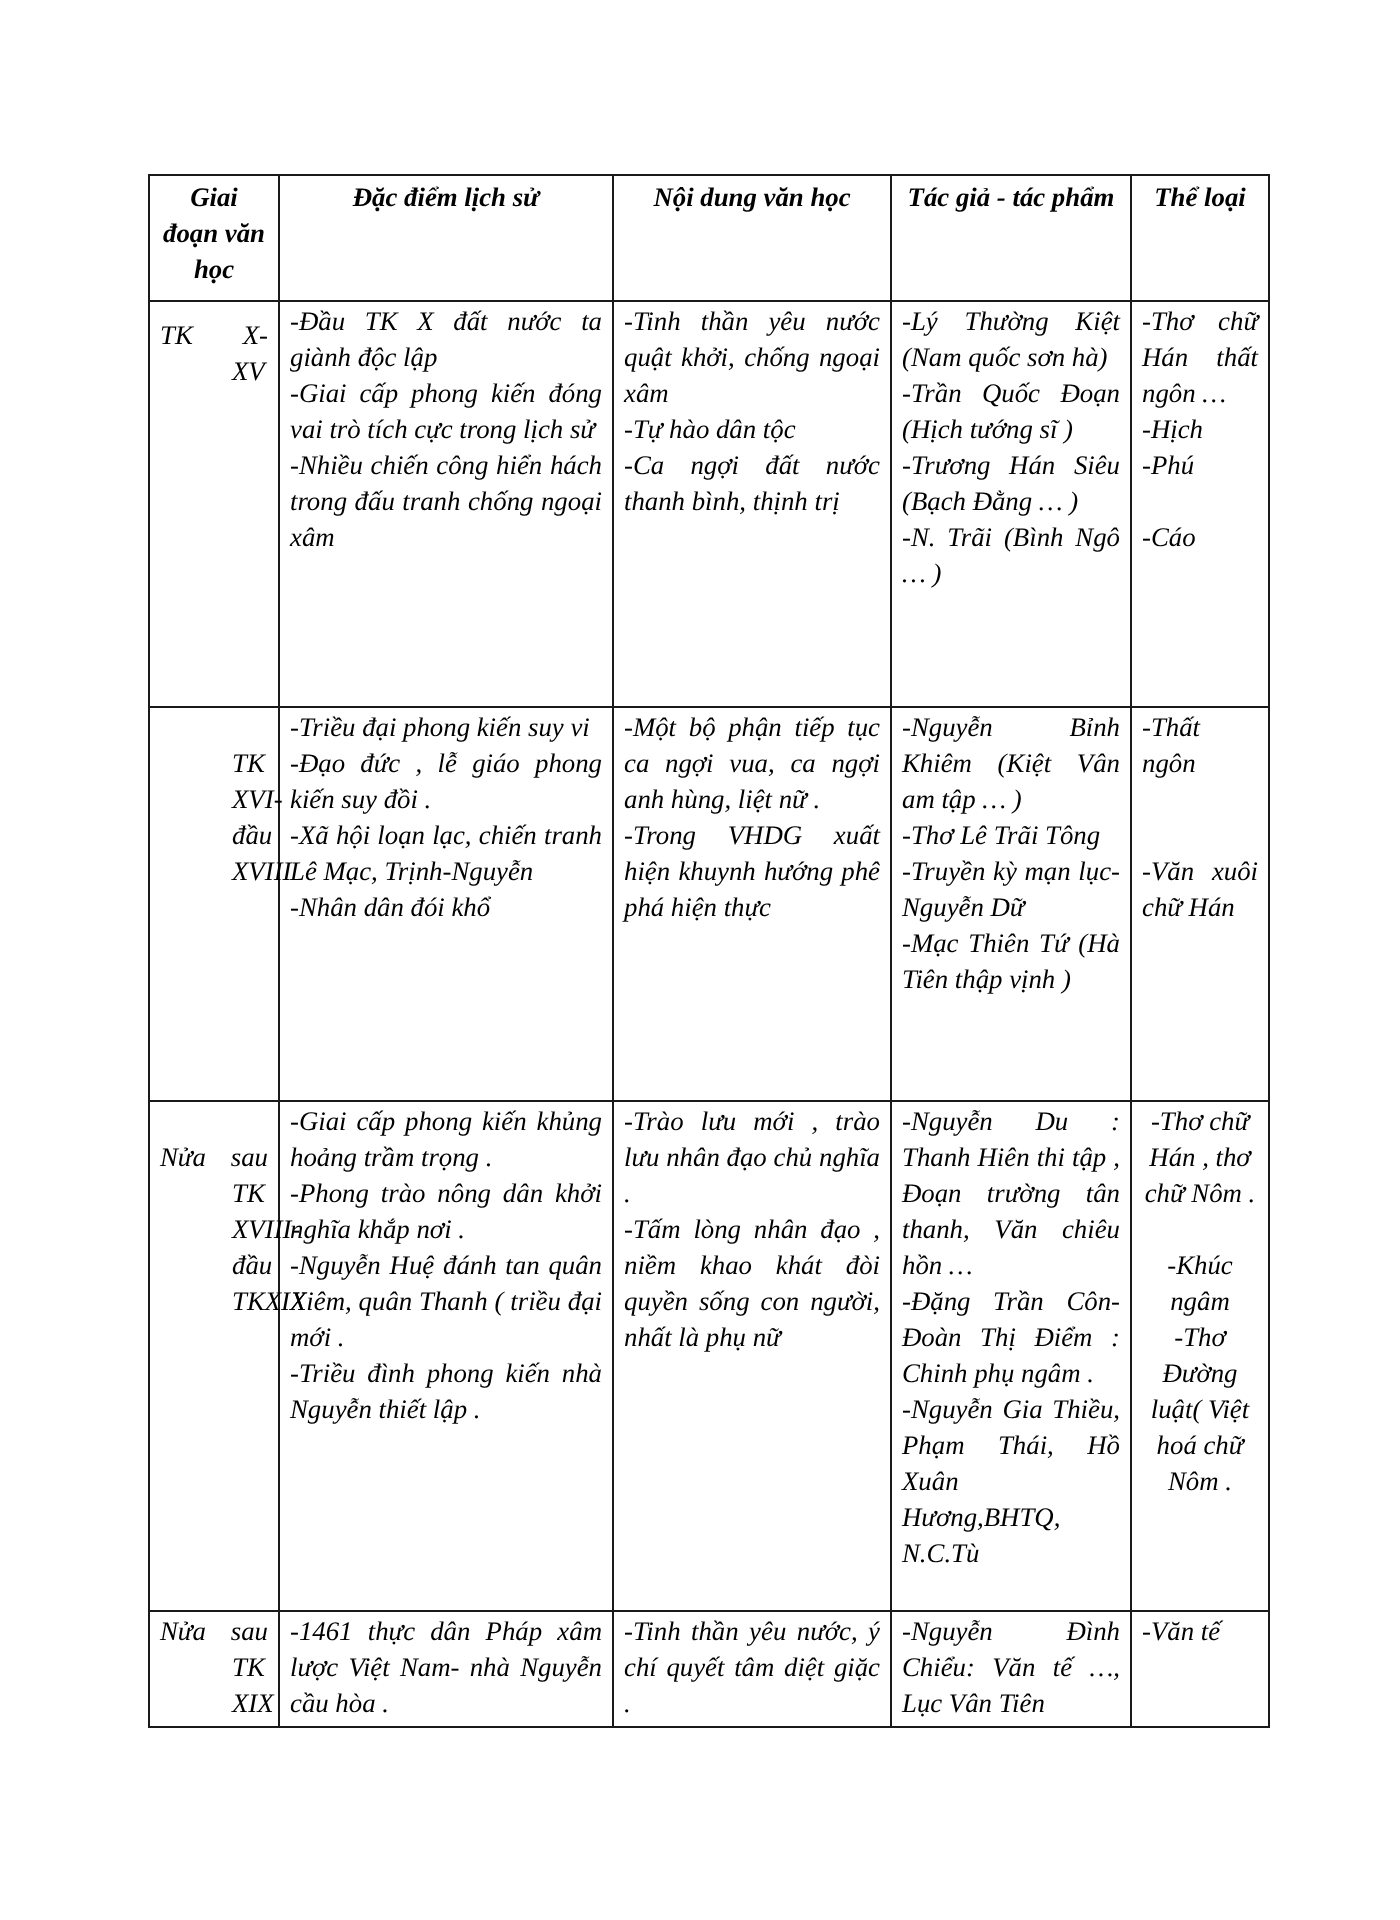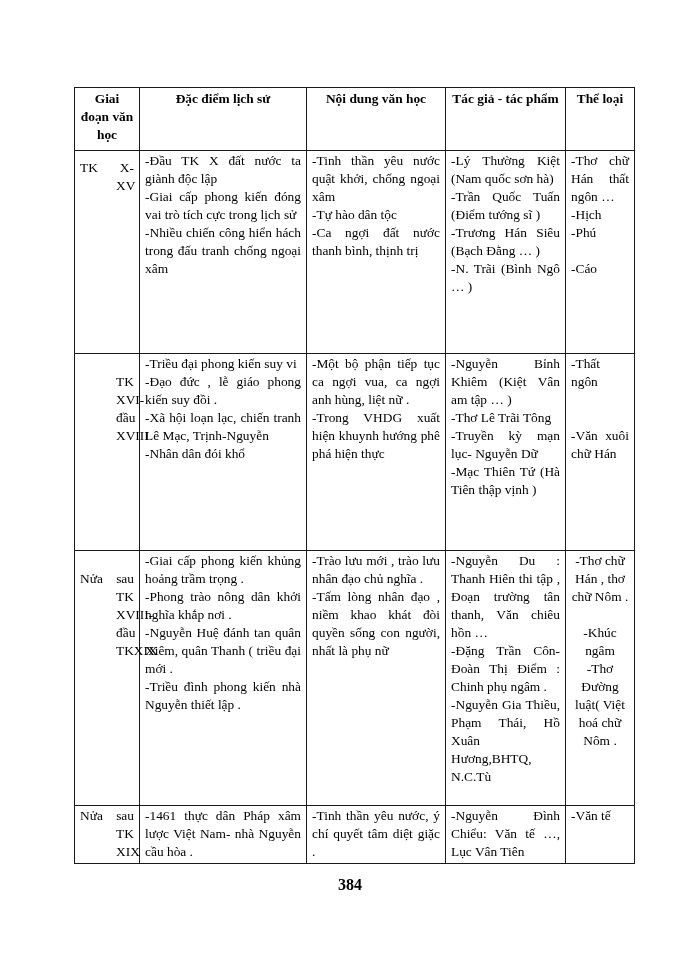--- a/index.html
+++ b/index.html
@@ -1,18 +1,18 @@
 <!DOCTYPE html>
 <html><head>
 <meta charset="utf-8">
 <style>
   html, body { margin:0; padding:0; background:#ffffff; }
   body { width:700px; height:960px; position:relative; overflow:hidden;
          font-family:"Liberation Serif", "DejaVu Serif", serif; color:#000; }
-  #page { position:absolute; left:0; top:0; width:568px; height:960px; }
+  #page { position:absolute; left:0; top:0; width:568px; height:960px;font-style:italic; }
   table.lit {
     position:absolute; left:74px; top:87px;
     border-collapse:collapse; table-layout:fixed;
     width:560px; font-size:13.4px; line-height:18px;
   }
   table.lit td, table.lit th {
     border:1px solid #1a1a1a; padding:1px 5px 2px 5px;
     vertical-align:top; text-align:justify;
     font-weight:normal;
   }
@@ -70,21 +70,21 @@
         <span class="line">-Giai cấp phong kiến đóng vai trò tích cực trong lịch sử</span>
         <span class="line">-Nhiều chiến công hiển hách trong đấu tranh chống ngoại xâm</span>
       </td>
       <td>
         <span class="line">-Tinh thần yêu nước quật khởi, chống ngoại xâm</span>
         <span class="line">-Tự hào dân tộc</span>
         <span class="line">-Ca ngợi đất nước thanh bình, thịnh trị</span>
       </td>
       <td>
         <span class="line">-Lý Thường Kiệt (Nam quốc sơn hà)</span>
-        <span class="line">-Trần Quốc Tuấn (Điểm tướng sĩ )</span>
+        <span class="line">-Trần Quốc Đoạn (Hịch tướng sĩ )</span>
         <span class="line">-Trương Hán Siêu (Bạch Đằng … )</span>
         <span class="line">-N. Trãi (Bình Ngô … )</span>
       </td>
       <td>
         <span class="line">-Thơ chữ Hán thất ngôn …</span>
         <span class="line">-Hịch</span>
         <span class="line">-Phú</span>
         <span class="gap"></span>
         <span class="line">-Cáo</span>
       </td>
@@ -166,14 +166,13 @@
       <td>
         <span class="line">-Nguyễn Đình Chiểu: Văn tế …, Lục Vân Tiên</span>
       </td>
       <td>
         <span class="line">-Văn tế</span>
       </td>
     </tr>
   </tbody>
     </table>
 
-  <div id="page-number">384</div>
 </div>
 
 </body></html>

